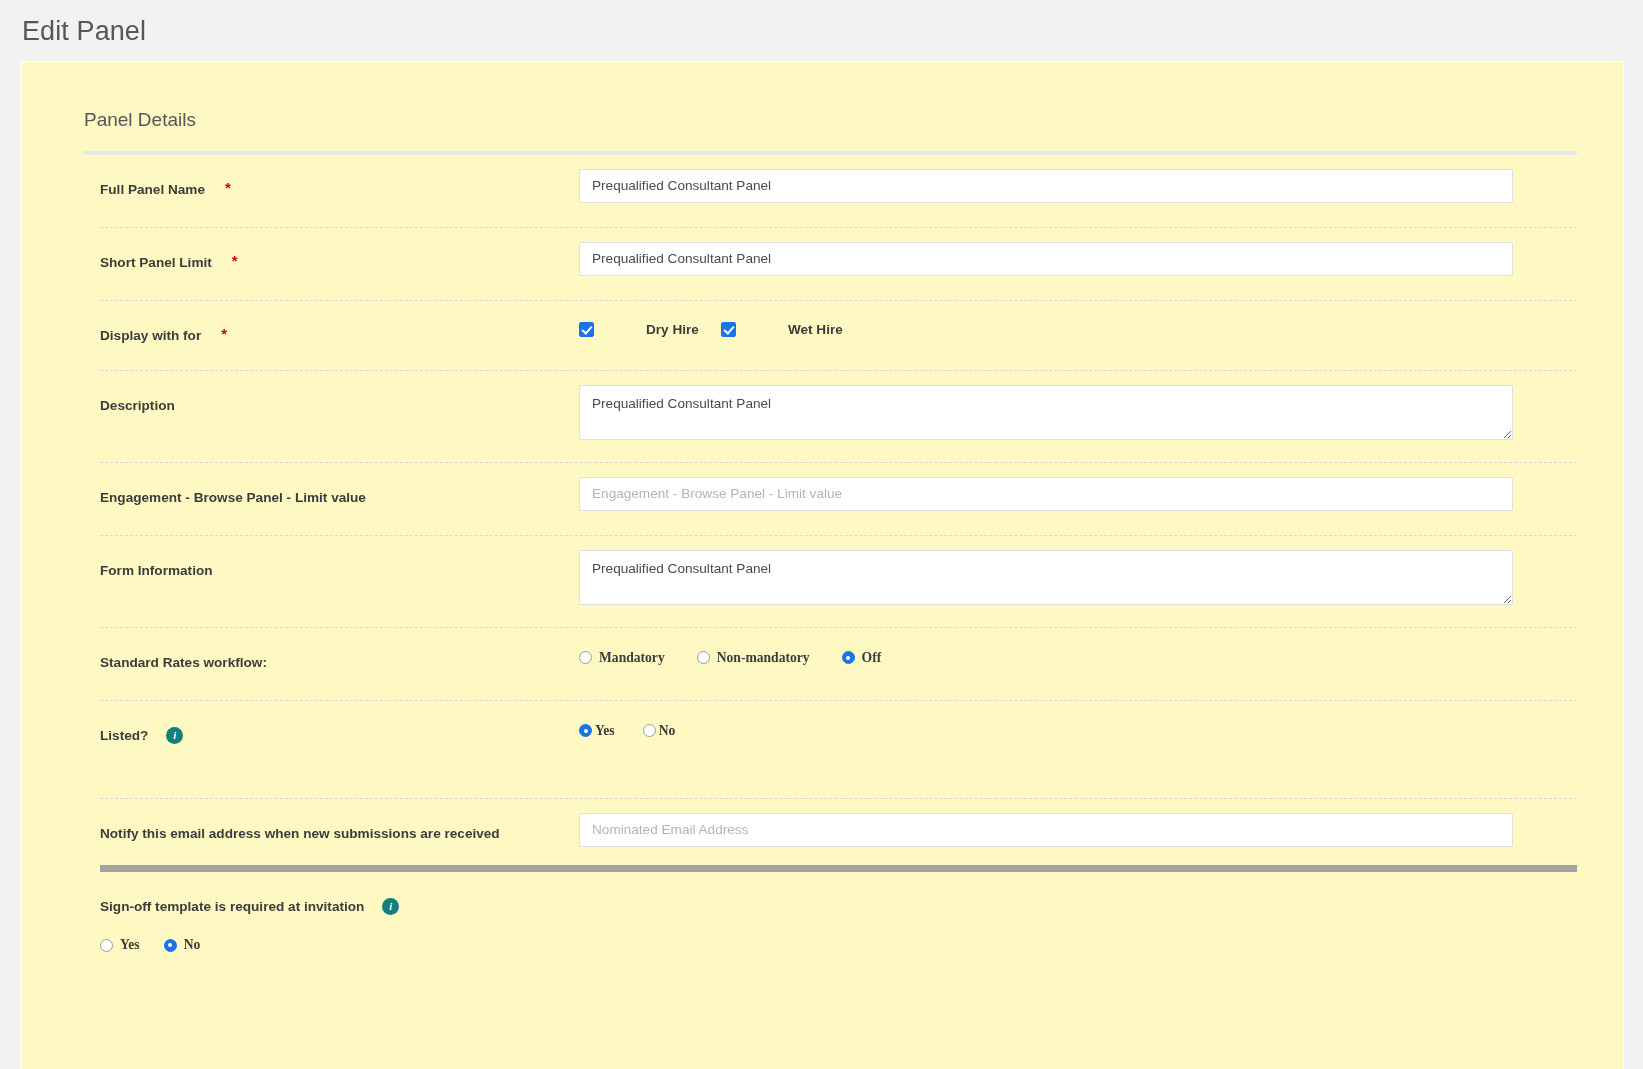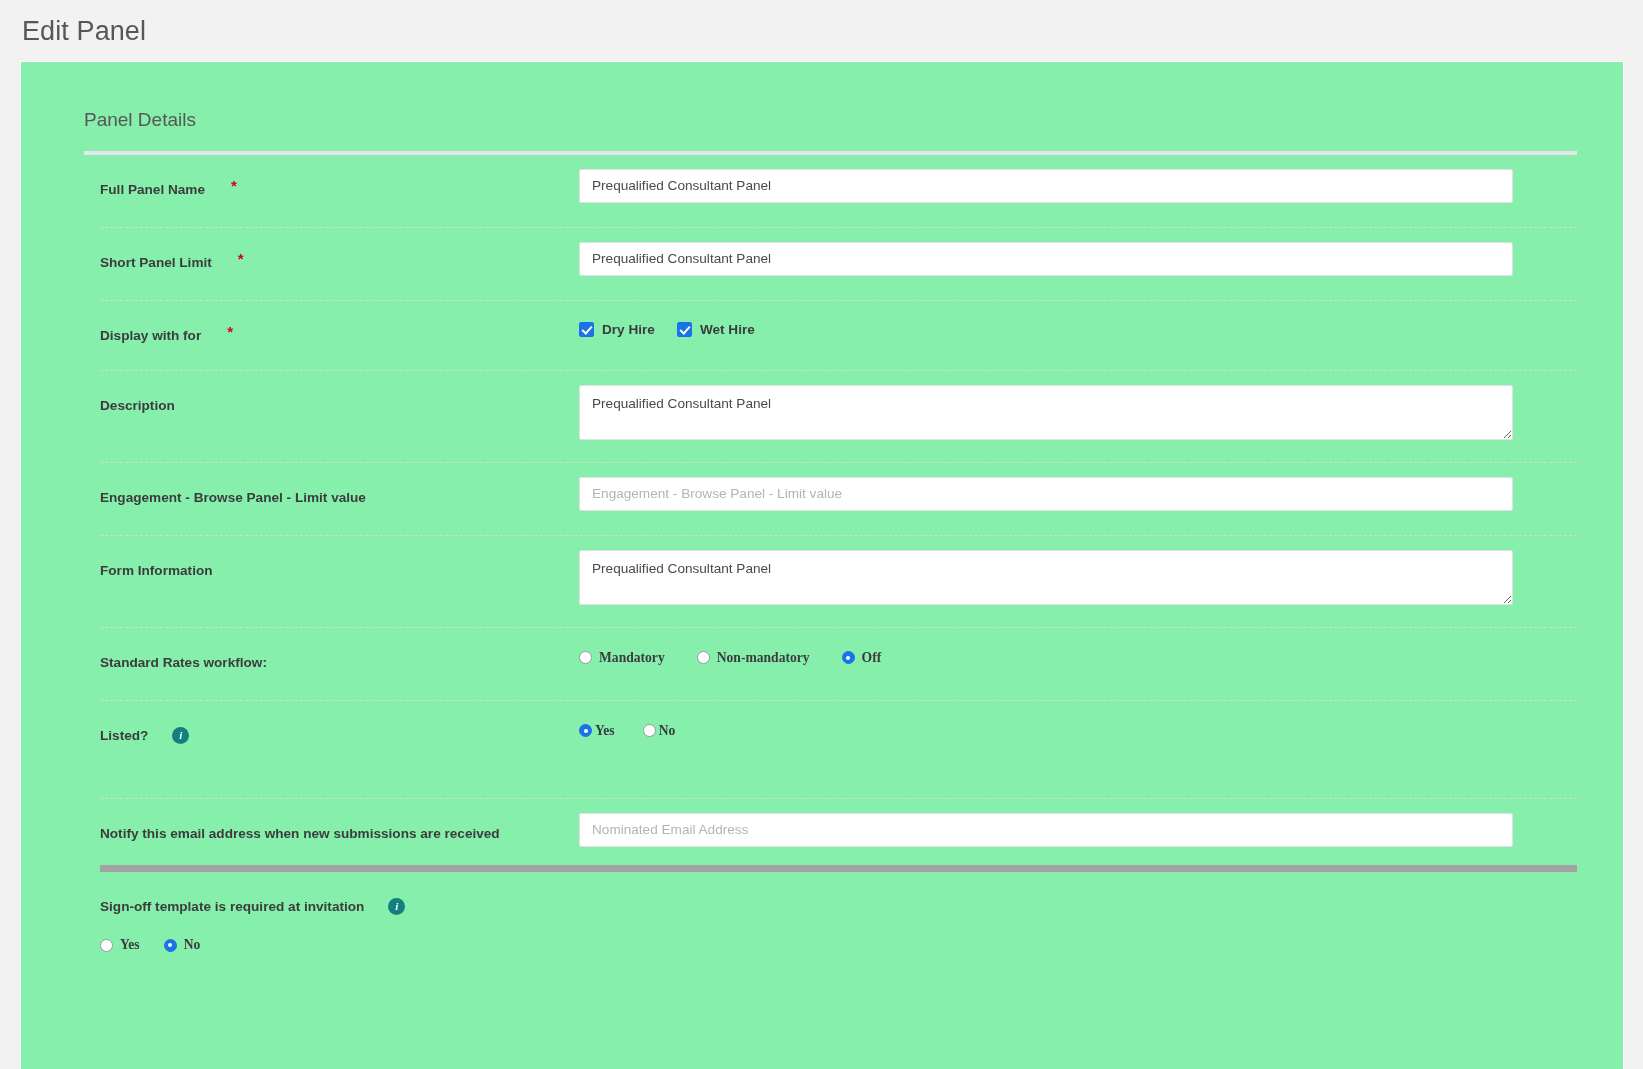--- a/index.html
+++ b/index.html
@@ -25,21 +25,21 @@
     font-size: 27px;
     font-weight: 400;
     color: #555759;
     letter-spacing: .1px;
   }
 
   
   .card {
     position: relative;
     margin: 0 20px 0 21px;
-    background: #86efac;
+    background: #fef9c3;
     min-height: 1007px;
     padding: 0 0 0 0;
     box-shadow: 0 0 0 1px #ffffff;
   }
 
   .card-inner { padding: 0 46px 0 63px; }
 
   .section-title {
     font-size: 19px;
     font-weight: 400;
@@ -91,22 +91,22 @@
   .row-label {
     width: 479px;
     flex: none;
     padding-top: 26px;
     padding-right: 12px;
     font-size: 13.6px;
     font-weight: bold;
     color: #3c3c3c;
     line-height: 1.3;
     display: flex;
-    align-items: flex-start;
-    gap: 24px;
+    align-items: flex-end;
+    gap: 18px;
   }
   .row-label .req {
     color: #d0021b;
     font-size: 15px;
     font-weight: bold;
     line-height: 1;
     position: relative;
     top: -3px;
     margin-left: 2px;
   }
@@ -155,20 +155,21 @@
   
   .choice-group {
     display: flex;
     align-items: center;
     padding-top: 7px;
   }
   .choice {
     display: flex;
     align-items: center;
     margin-right: 10px;
+    gap: 44px;
   }
   .cb {
     width: 15px; height: 15px;
     border-radius: 2px;
     background: #1a73e8;
     border: 1px solid #1a73e8;
     position: relative;
     flex: none;
     margin-right: 8px;
   }

